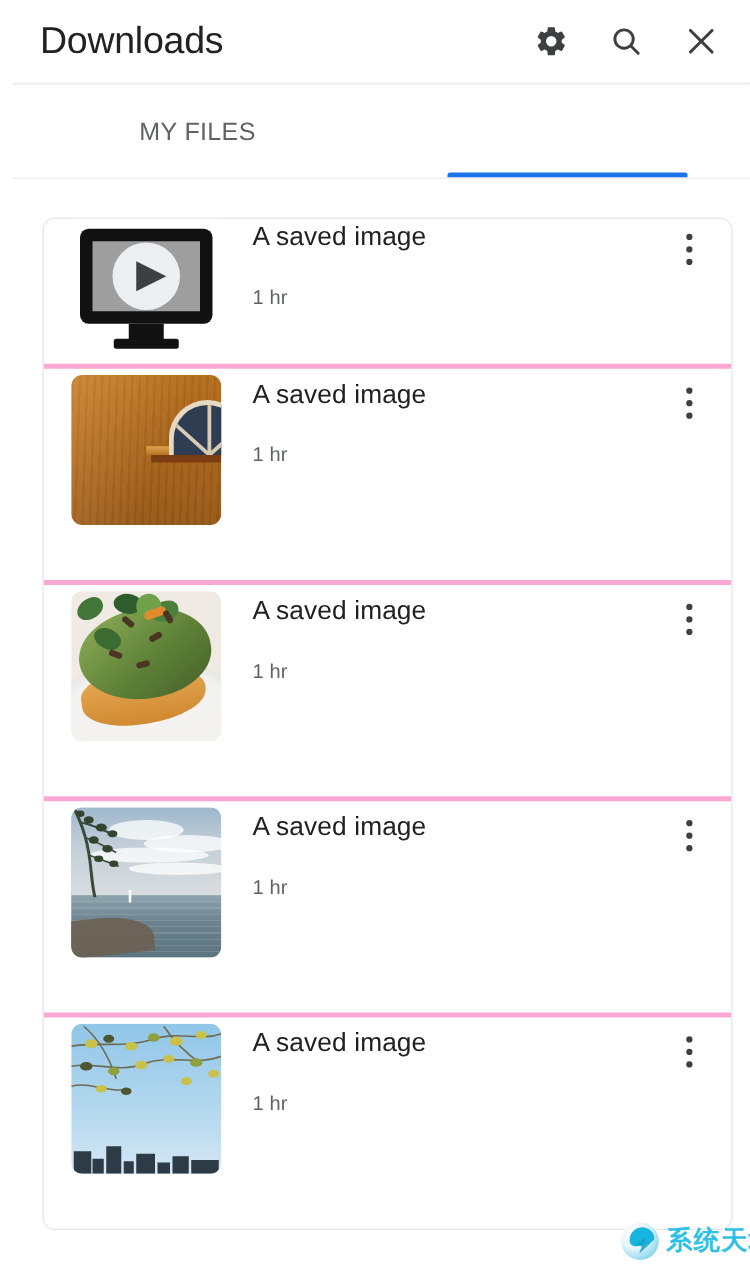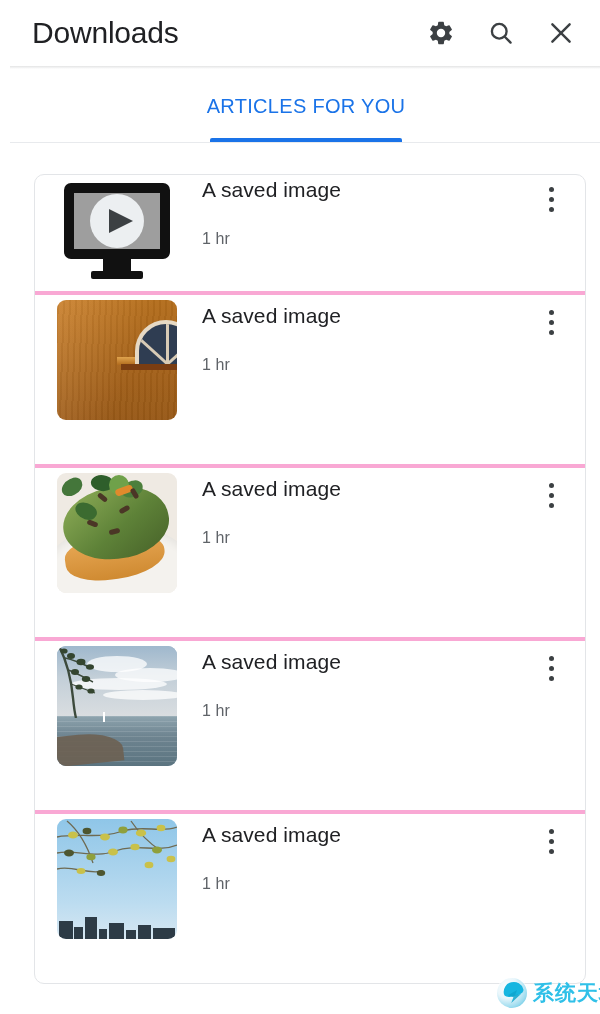--- a/index.html
+++ b/index.html
@@ -487,22 +487,24 @@
             <line x1="19.4" y1="4.6" x2="4.6" y2="19.4" stroke="#3c4043" stroke-width="2.1" stroke-linecap="round"></line>
           </svg>
         </span>
       </button>
 
     </div>
   </div>
   <div class="toolbar-shadow"></div>
 
   <div class="tabbar">
+    <div class="tab inactive">
+      <span class="tab-label">MY FILES</span>
+    </div>
     <div class="tab active">
-      <span class="tab-label">ARTICLES FOR YOU</span>
       <span class="tab-underline"></span>
     </div>
   </div>
   <div class="tabbar-divider"></div>
 
   <div class="content">
 
     <div class="card">
 
 

